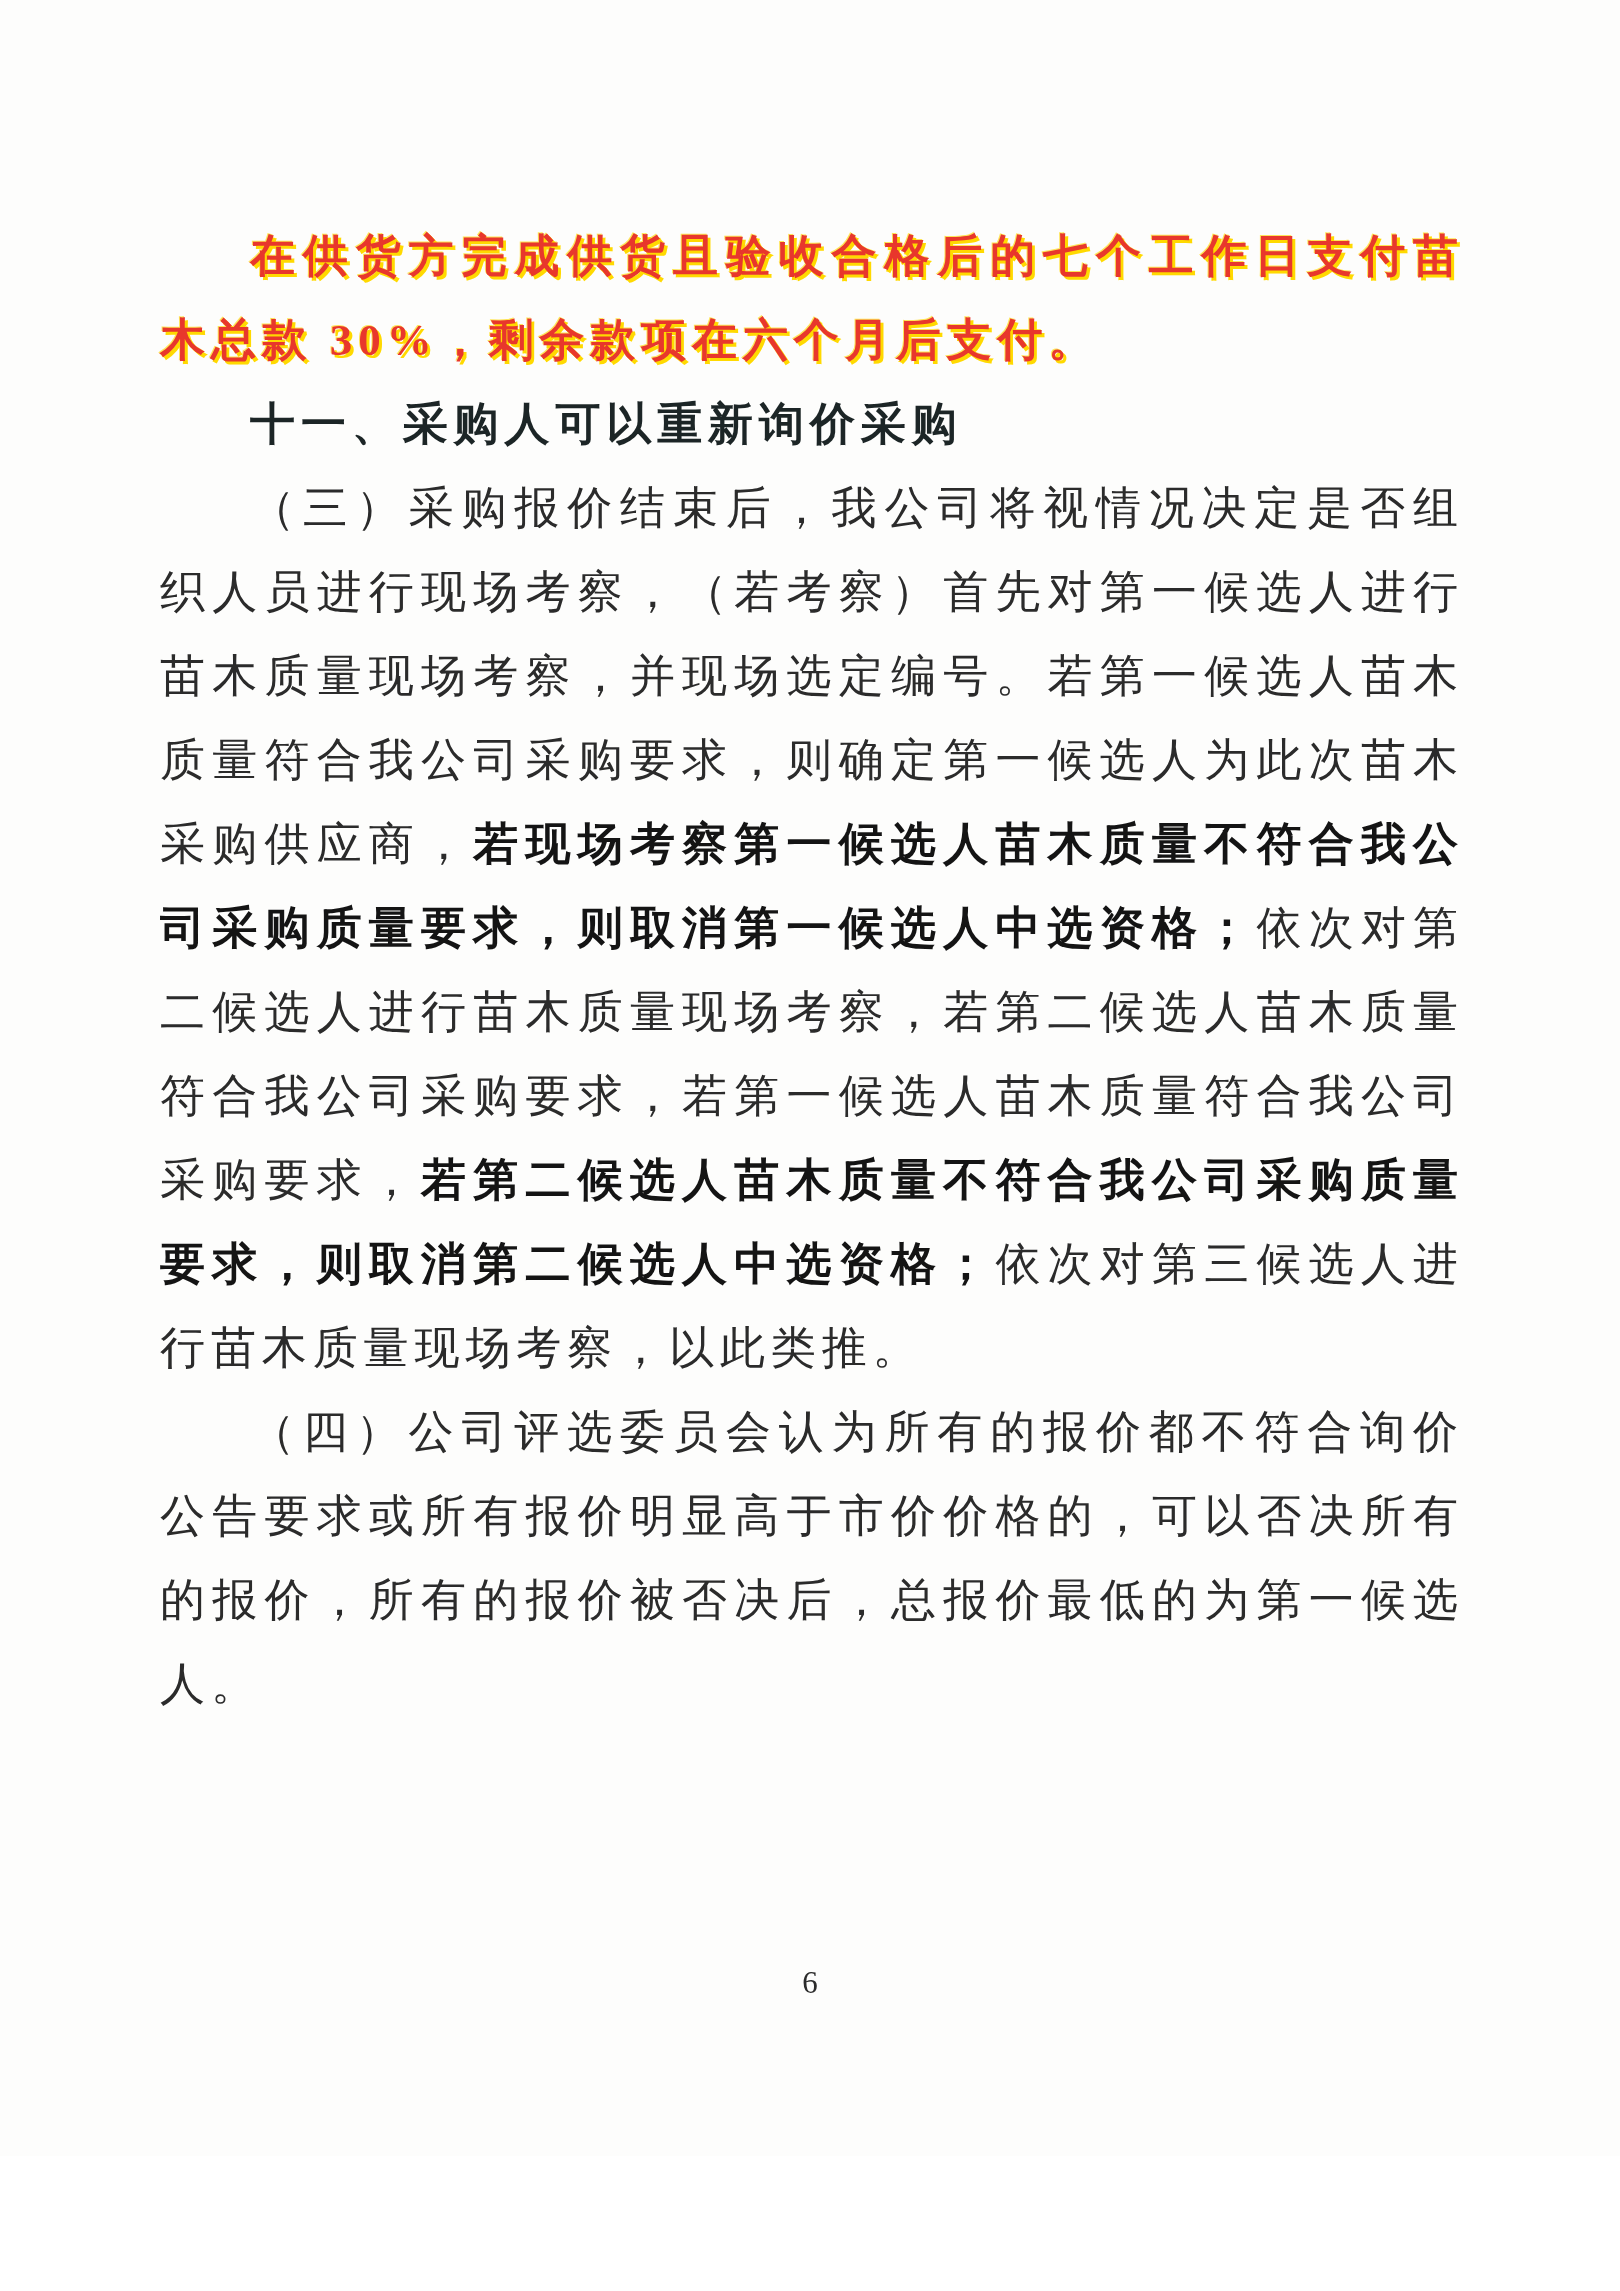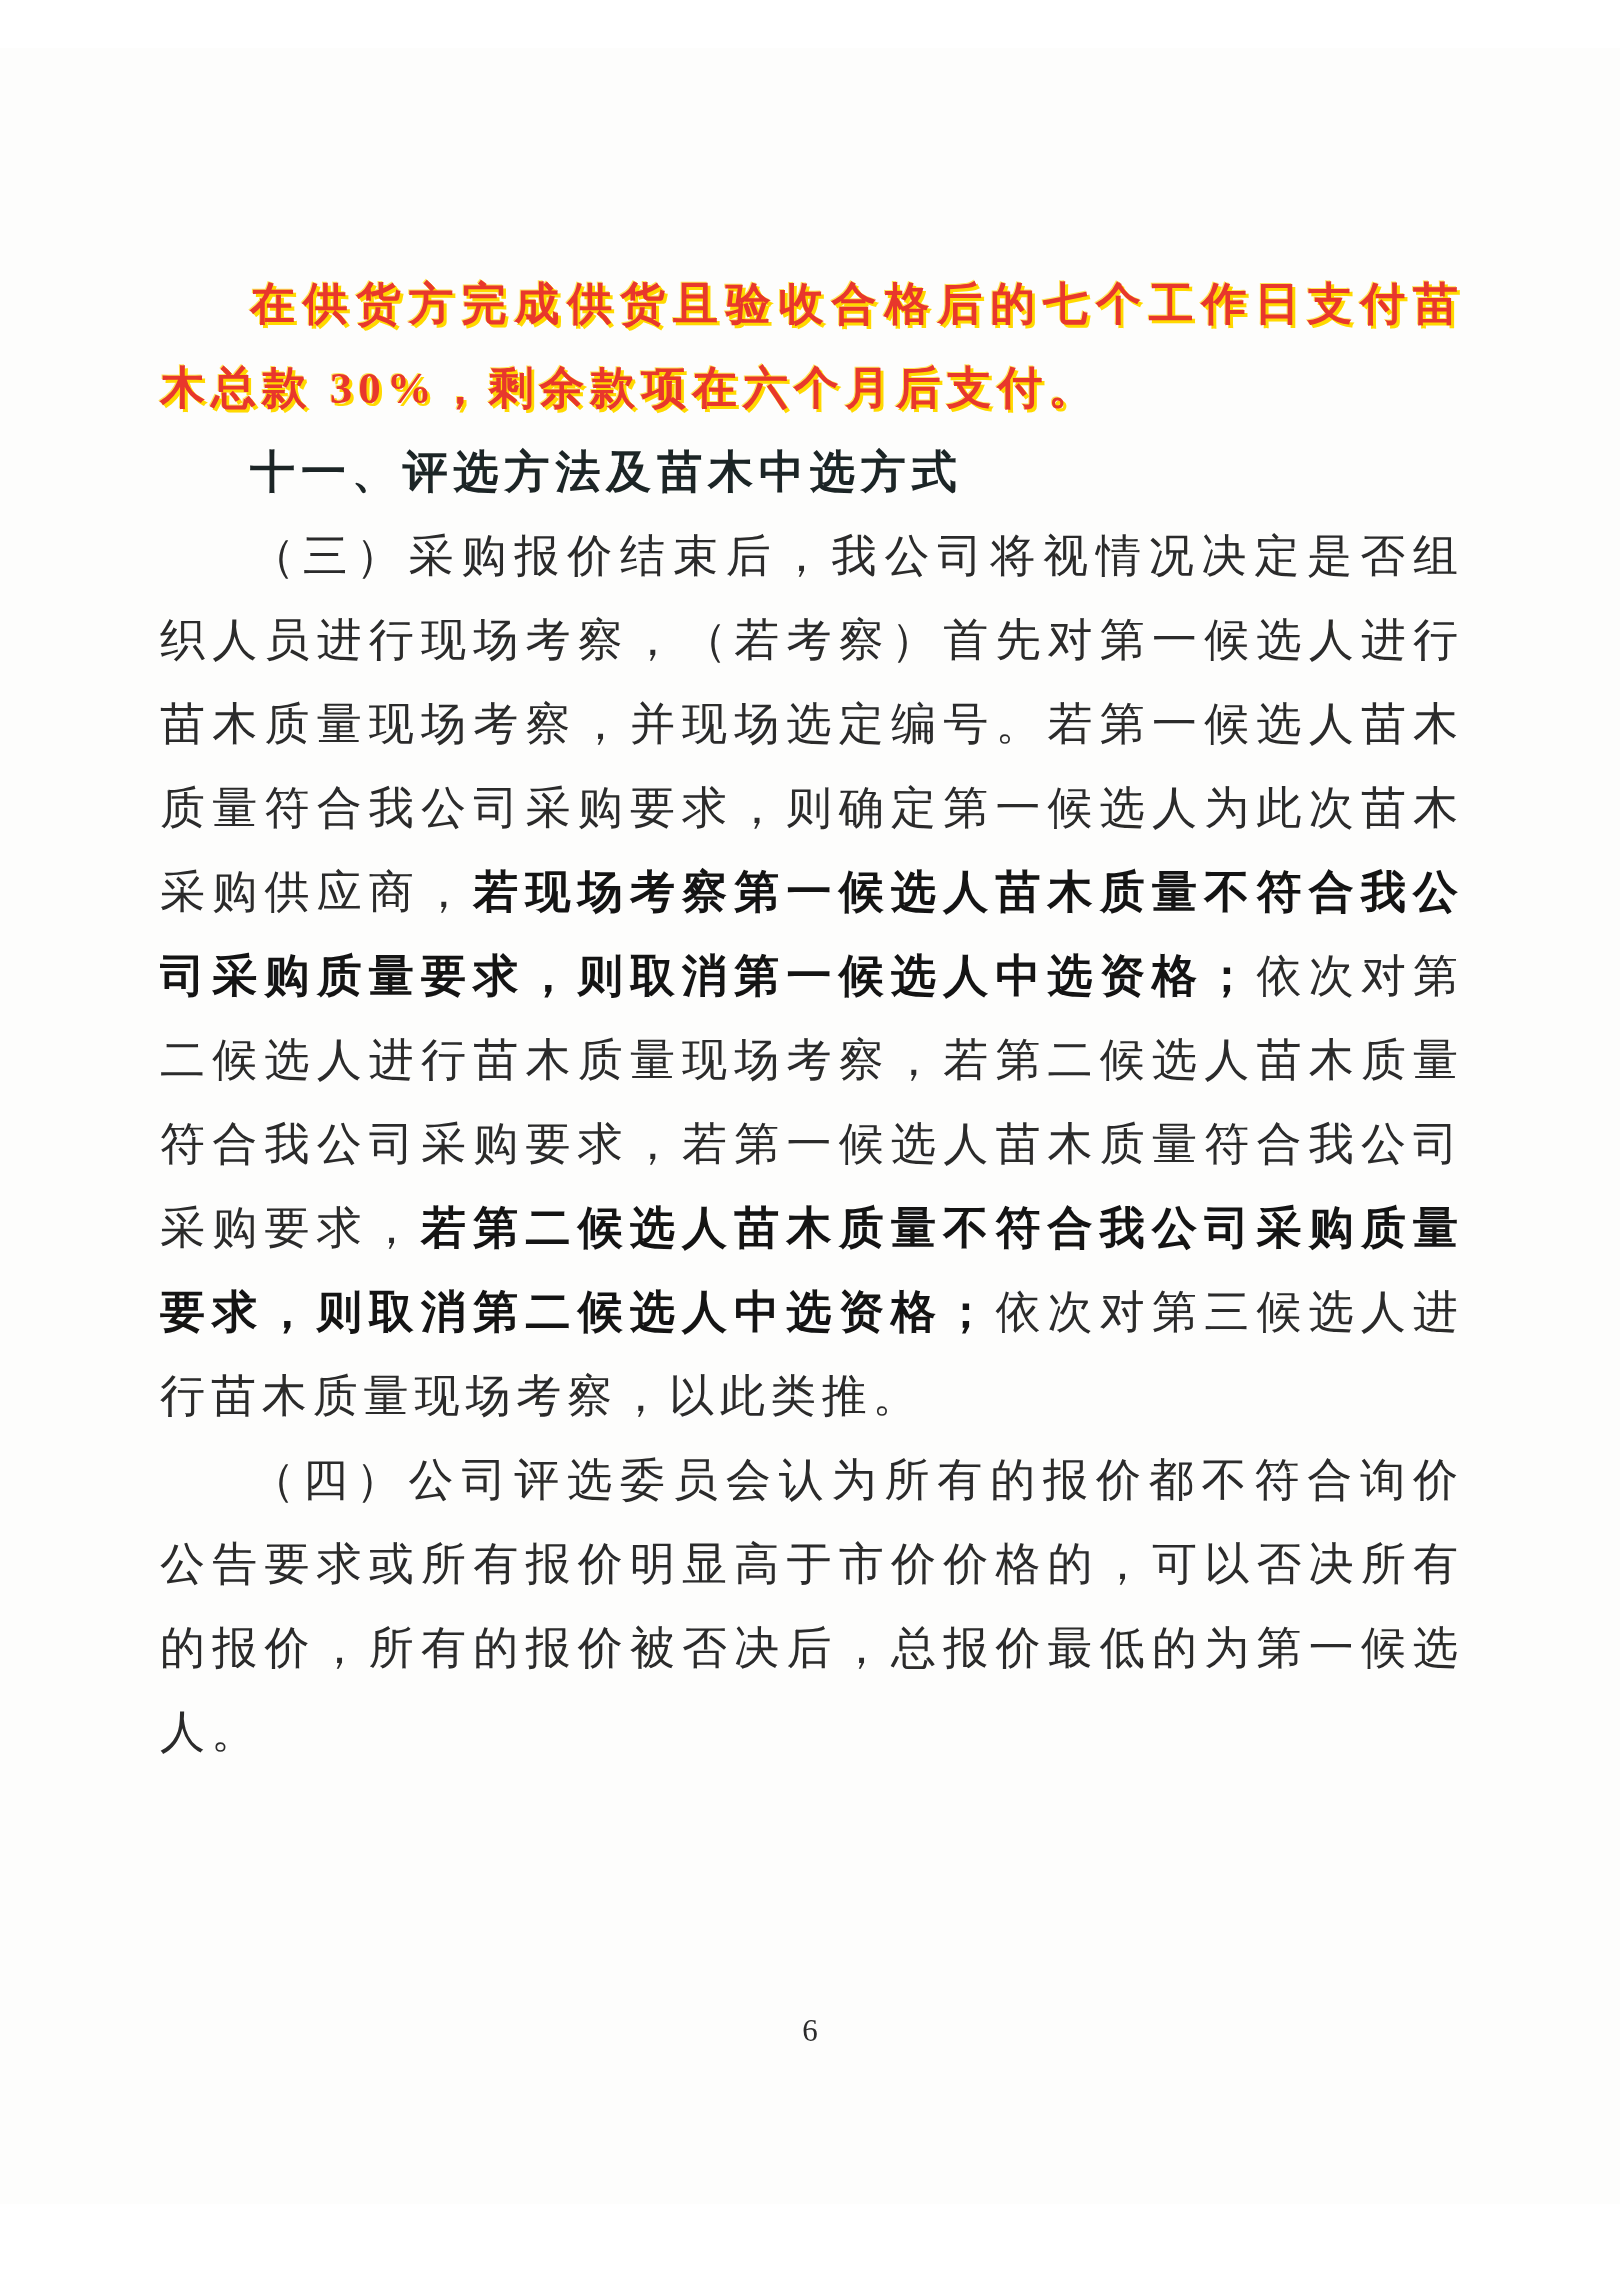--- a/index.html
+++ b/index.html
@@ -7,21 +7,20 @@
     padding: 0;
     background: #ffffff;
   }
   .page {
     position: relative;
     width: 1620px;
     height: 2156px;
     background: #fdfdfc;
     overflow: hidden;
     font-family: "Liberation Serif", "DejaVu Serif", serif;
-    margin-top: 48px;
   }
   .content {
     position: absolute;
     left: 160px;
     top: 214px;
     width: 1304px;
     color: #2b2b2b;
     font-size: 45px;
     line-height: 84px;
     letter-spacing: 5.9px;
@@ -61,21 +60,21 @@
   }
 </style>
 </head>
 <body>
 
 <div class="page">
   <div class="content">
 
     <p class="highlight-para">在供货方完成供货且验收合格后的七个工作日支付苗木总款 30%，剩余款项在六个月后支付。</p>
 
-    <p class="section-heading">十一、评选方法及苗木中选方式</p>
+    <p class="section-heading">十一、采购人可以重新询价采购</p>
 
 
 
     <p><span>（三）采购报价结束后，我公司将视情况决定是否组织人员进行现场考察，（若考察）首先对第一候选人进行苗木质量现场考察，并现场选定编号。若第一候选人苗木质量符合我公司采购要求，则确定第一候选人为此次苗木采购供应商，</span><span class="seg-bold">若现场考察第一候选人苗木质量不符合我公司采购质量要求，则取消第一候选人中选资格；</span><span>依次对第二候选人进行苗木质量现场考察，若第二候选人苗木质量符合我公司采购要求，若第一候选人苗木质量符合我公司采购要求，</span><span class="seg-bold">若第二候选人苗木质量不符合我公司采购质量要求，则取消第二候选人中选资格；</span><span>依次对第三候选人进行苗木质量现场考察，以此类推。</span></p>
 
     <p>（四）公司评选委员会认为所有的报价都不符合询价公告要求或所有报价明显高于市价价格的，可以否决所有的报价，所有的报价被否决后，总报价最低的为第一候选人。</p>
 
   </div>
 
   <div class="page-number">6</div>

